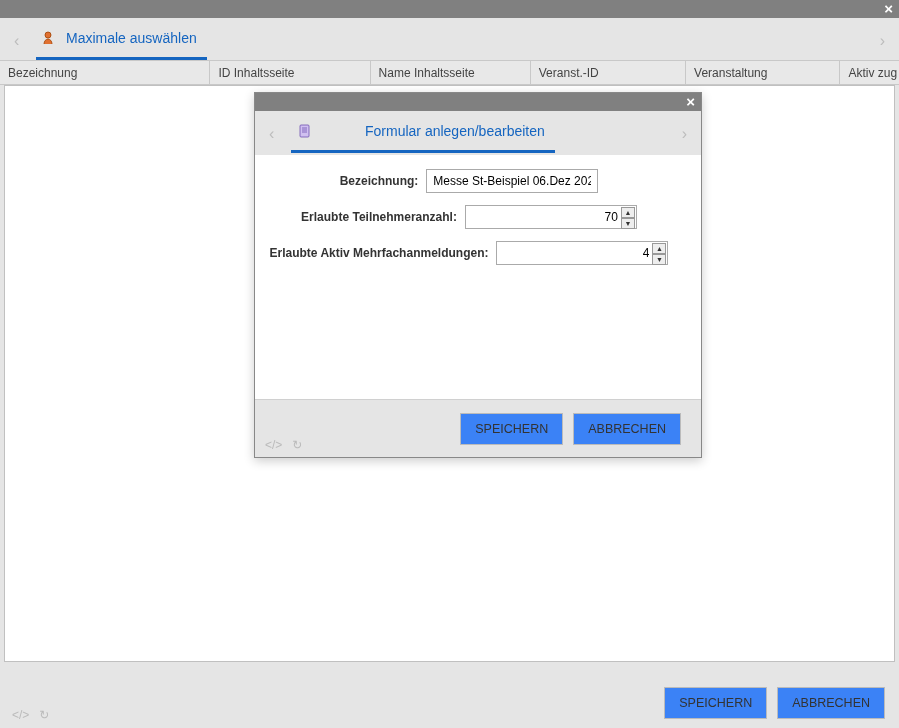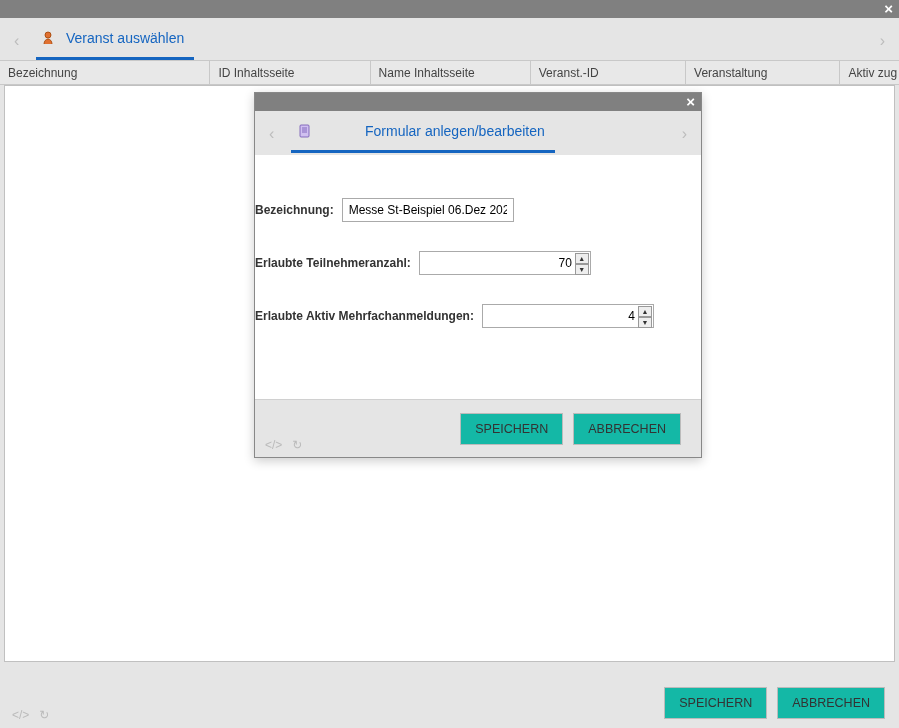--- a/index.html
+++ b/index.html
@@ -88,21 +88,21 @@
     position: absolute;
     left: 0; right: 0; bottom: 0;
     height: 50px;
     padding-right: 14px;
     display: flex;
     align-items: center;
     justify-content: flex-end;
     gap: 10px;
   }
   .btn {
-    background: #14b8a6;
+    background: #3b82f6;
     border: 1px solid #bbb;
     padding: 8px 14px;
     font-size: 12.5px;
     color: #333;
     cursor: pointer;
     text-transform: uppercase;
   }
   .dev-icons {
     position: absolute;
     left: 12px; bottom: 6px;
@@ -136,23 +136,22 @@
     gap: 44px;
   }
   .modal-body {
     padding: 14px 18px 0 0;
     background: #fff;
     height: 228px;
   }
   .form-row {
     display: flex;
     align-items: center;
-    justify-content: flex-start;
+    justify-content: center;
     margin-bottom: 12px;
-    margin-top: 29px;
   }
   .form-label {
     font-weight: bold;
     color: #333;
     text-align: right;
     padding-right: 8px;
     font-size: 12px;
   }
   .form-input {
     width: 172px;
@@ -215,21 +214,21 @@
 
   <div class="outer-tabbar">
     <span class="nav-arrow left">‹</span>
     <span class="tab">
       <span class="tab-icon">
         <svg width="16" height="16" viewBox="0 0 16 16">
           <circle cx="6" cy="5" r="3" fill="#e07030" stroke="#a04000" stroke-width="0.8"></circle>
           <path d="M2 14c0-3 2-5 4-5s4 2 4 5" fill="#e07030" stroke="#a04000" stroke-width="0.8"></path>
         </svg>
       </span>
-      <span>Veranst auswählen</span>
+      <span>Maximale auswählen</span>
     </span>
     <span class="nav-arrow right">›</span>
   </div>
 
   <div class="grid-header">
     <div class="grid-col" style="width:217px"><span>Bezeichnung</span></div>
     <div class="grid-col" style="width:165px"><span>ID Inhaltsseite</span></div>
     <div class="grid-col" style="width:165px"><span>Name Inhaltsseite</span></div>
     <div class="grid-col" style="width:160px"><span>Veranst.-ID</span></div>
     <div class="grid-col" style="width:159px"><span>Veranstaltung</span></div>

